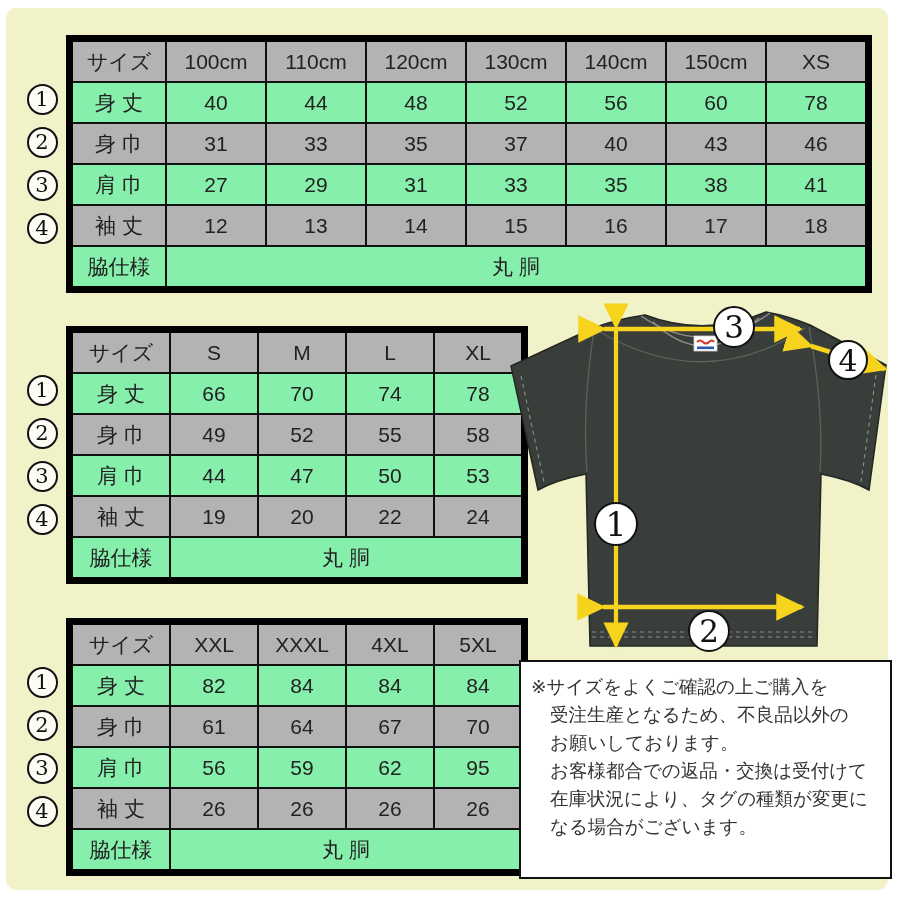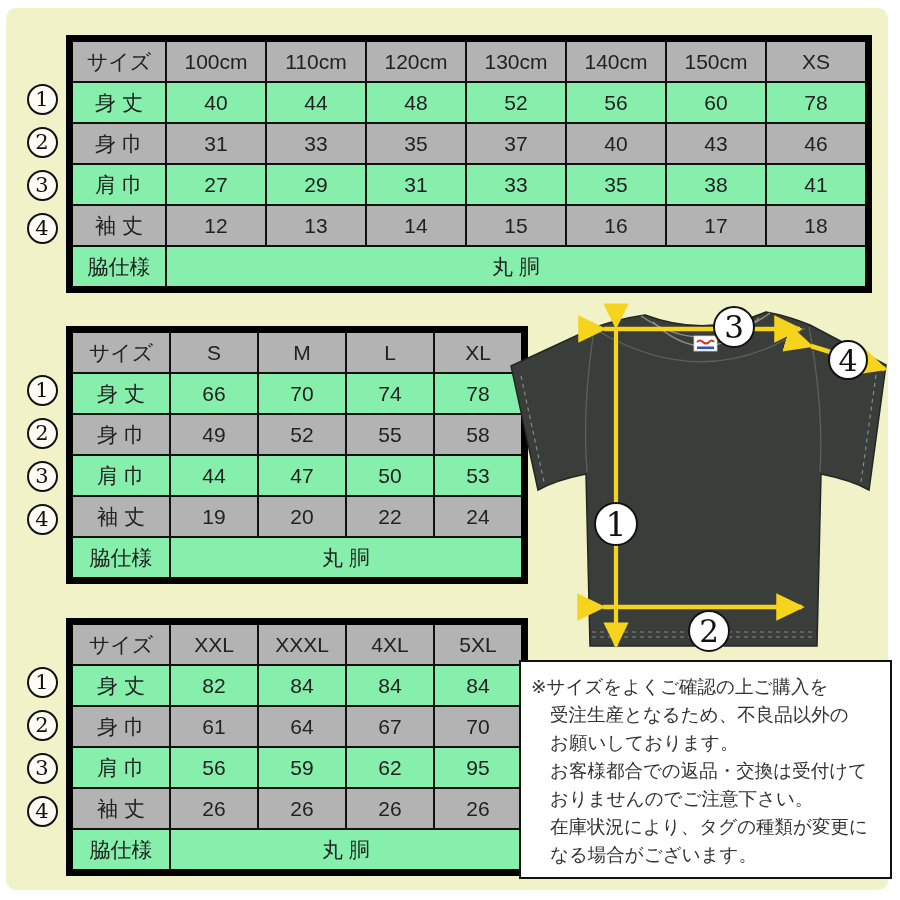--- a/index.html
+++ b/index.html
@@ -272,17 +272,16 @@
         </g>
       </g>
     </svg>
   </div>
 
   <div id="note-box">
     <div class="ln">※サイズをよくご確認の上ご購入を</div>
     <div class="ln ind">受注生産となるため、不良品以外の</div>
     <div class="ln ind">お願いしております。</div>
     <div class="ln ind">お客様都合での返品・交換は受付けて</div>
-    <div class="ln ind">おりませんのでご注意下さい。</div>
     <div class="ln ind">在庫状況により、タグの種類が変更に</div>
     <div class="ln ind">なる場合がございます。</div>
   </div>
 </div>
 
 </body></html>

